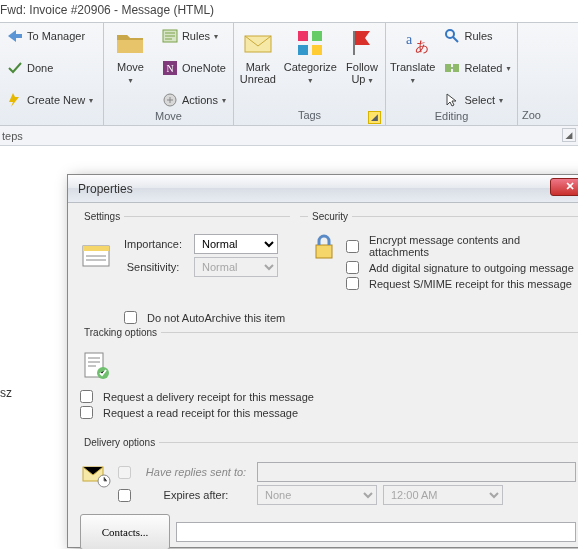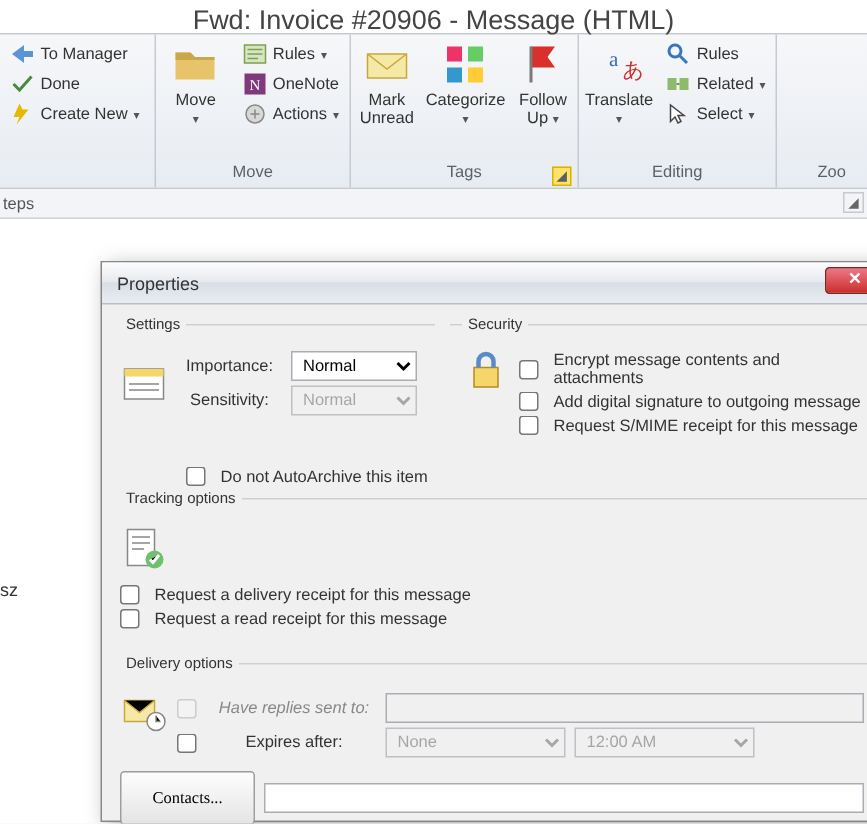--- a/index.html
+++ b/index.html
@@ -11,22 +11,21 @@
     color: #333;
     width: 578px;
     height: 549px;
     overflow: hidden;
     position: relative;
   }
   
   .title-strip {
     height: 22px;
     background: #fff;
-    text-align: center;
-    font-size: 18px;
+    font-size: 12px;
     padding-top: 3px;
     color: #444;
   }
   
   .ribbon-area {
     background: linear-gradient(#f6f7f9, #e7ecf2);
     border-top: 1px solid #c5c9d0;
     border-bottom: 1px solid #c5c9d0;
     height: 104px;
     display: flex;
@@ -72,21 +71,21 @@
     display: flex;
     flex-direction: column;
     align-items: center;
     width: 56px;
     padding-top: 2px;
     color: #333;
   }
   .big-btn .ic { width: 32px; height: 32px; margin-bottom: 2px; }
   .big-btn .lbl { font-size: 11px; text-align: center; line-height: 12px; }
   .drop-arrow { font-size: 8px; color: #555; }
-  .small-list { display: flex; flex-direction: column; gap: 0; padding-top:1px;}
+  .small-list { display: flex; flex-direction: column; gap: 12px; padding-top:1px;}
   .small-item {
     display: flex;
     align-items: center;
     gap: 4px;
     height: 20px;
     padding: 0 3px;
     color: #333;
     white-space: nowrap;
   }
   .small-item .ic { width: 16px; height: 16px; }
@@ -309,21 +308,21 @@
               <path fill="#fff" stroke="#444" d="M3 2l0 11 3-3 2 4 2-1-2-4 4 0z"></path>
             </svg>
           <span>Select</span>
             <span class="drop-arrow">▾</span>
         </div>
       </div>
     </div>
     <div class="ribbon-group-label">Editing</div>
   </div>
 
-  <div class="ribbon-group" style="width:24px;border-right:none;margin-left:23px;">
+  <div class="ribbon-group" style="width:24px;border-right:none;">
     <div class="ribbon-group-body"></div>
     <div class="ribbon-group-label" style="text-align:left;">Zoo</div>
   </div>
 </div>
 
 <div class="steps-bar">
   <span class="txt">teps</span>
   <span class="launcher">◢</span>
 </div>
 

